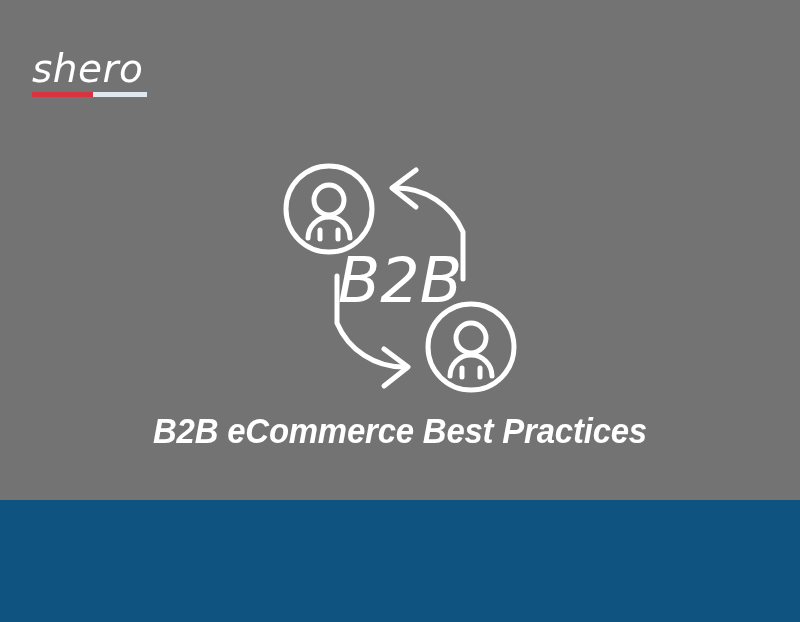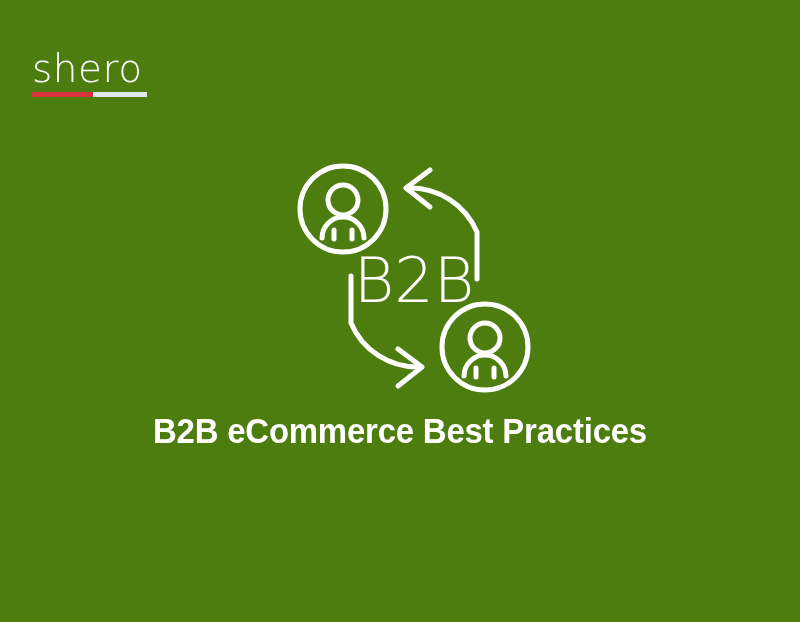--- a/index.html
+++ b/index.html
@@ -7,23 +7,24 @@
     margin: 0;
     padding: 0;
   }
   body {
     font-family: "Liberation Sans", sans-serif;
     background: #0f5480;
   }
   #card {
     position: relative;
     width: 800px;
-    height: 622px;
-    background: #4d7c0f;
+    height: 500px;
+    background: #737373;
     overflow: hidden;
+    font-style: italic;
   }
 
   
   #logo-block {
     position: absolute;
     left: 32px;
     top: 47px;
     width: 124px;
   }
   #logo-wordmark {
@@ -50,21 +51,21 @@
   }
   .underline-seg-light {
     width: 47%;
     height: 100%;
     background: #dfe8ee;
   }
 
   
   #icon-area {
     position: absolute;
-    left: 296px;
+    left: 282px;
     top: 162px;
     width: 236px;
     height: 232px;
   }
   #icon-area svg {
     display: block;
     width: 100%;
     height: 100%;
   }
   .stroke-white {

